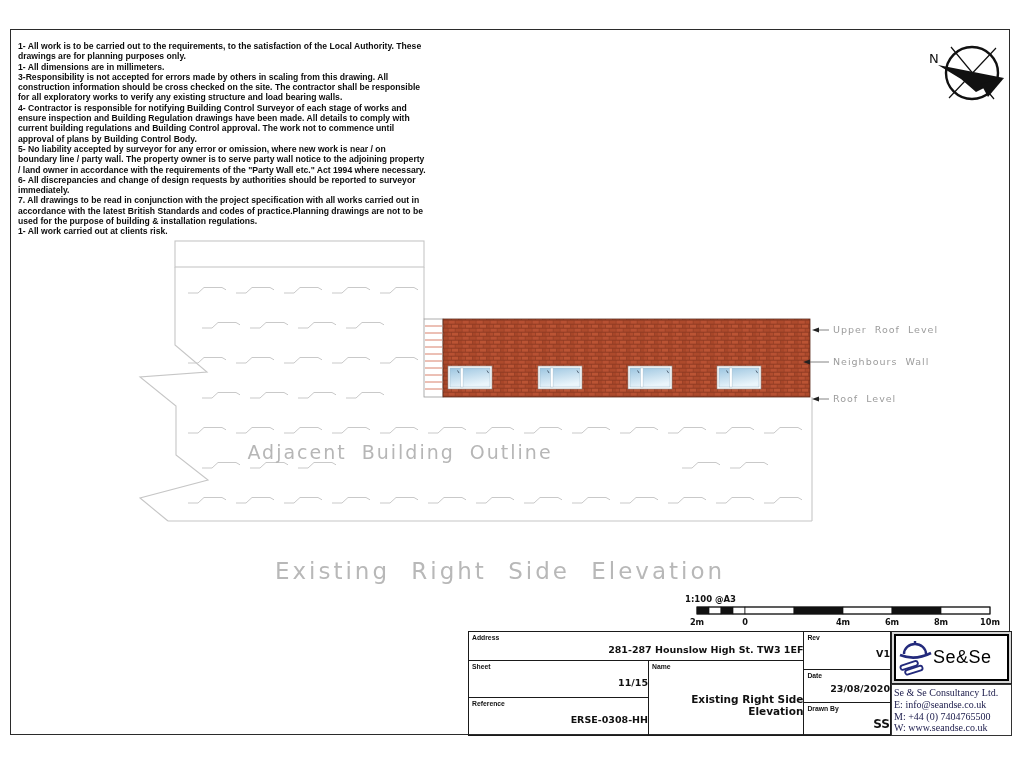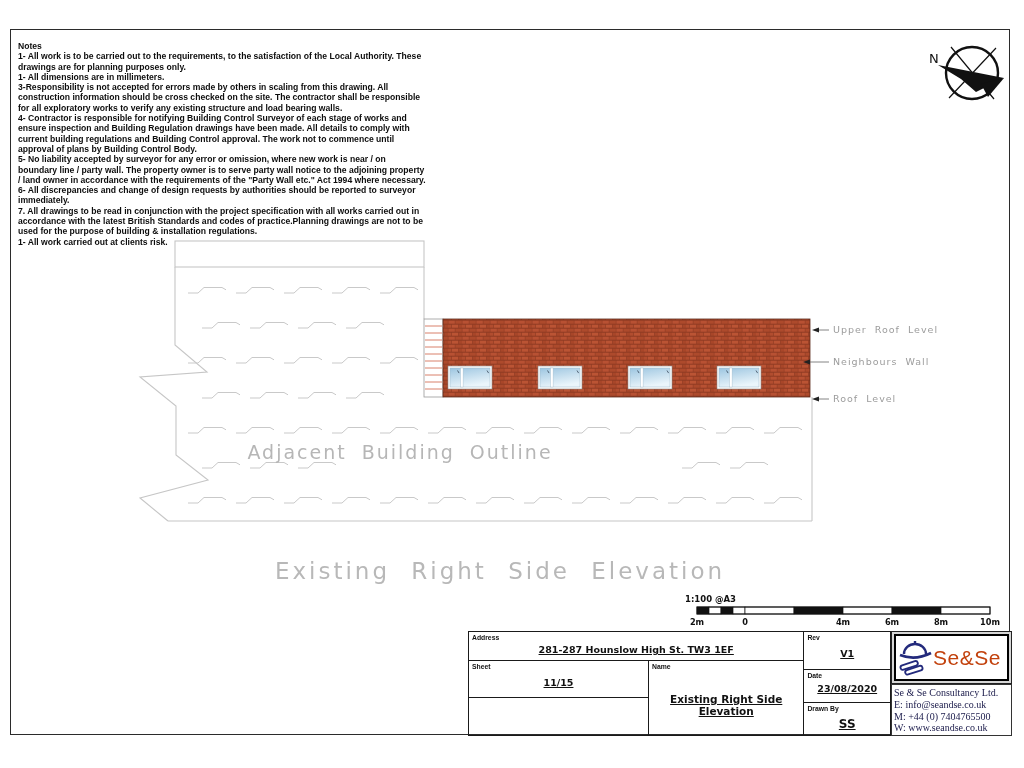--- a/index.html
+++ b/index.html
@@ -30,44 +30,43 @@
   .tb-sheetcol{width:180px; border-right:1.2px solid #1a1a1a; box-sizing:border-box; display:flex; flex-direction:column;}
   .tb-sheet{height:37px; border-bottom:1.2px solid #1a1a1a; position:relative; box-sizing:border-box;}
   .tb-ref{flex:1; position:relative;}
   .tb-name{flex:1; position:relative;}
   .tb-rev{width:86px; display:flex; flex-direction:column;}
   .tb-rev .cell{position:relative; box-sizing:border-box;}
   .c-rev{height:38px; border-bottom:1.2px solid #1a1a1a;}
   .c-date{height:33px; border-bottom:1.2px solid #1a1a1a;}
   .c-drawn{flex:1;}
   .tb-label{position:absolute; left:3px; top:2px; font-size:6.8px; font-weight:bold;}
-  .tb-value{position:absolute; left:0; right:0; text-align:center; font-weight:bold; font-size:9.5px; font-family:"DejaVu Sans", sans-serif;text-decoration:underline;}
+  .tb-value{position:absolute; left:0; right:0; text-align:right; font-weight:bold; font-size:9.5px; font-family:"DejaVu Sans", sans-serif;}
   .v-addr{top:12px;}
   .v-sheet{top:16px;}
   .v-ref{top:16px;}
   .v-name{top:32px; font-size:10.5px;}
   .v-rev{top:16px;}
   .v-date{top:13px;}
   .v-drawn{top:14px; font-size:12px;}
 
   
   .logo-cell{position:absolute; left:891px; top:631px; width:121px; height:53px; background:#d6d6d6; border:1.2px solid #222; box-sizing:border-box;}
   .logo-box{position:absolute; left:2px; top:2px; right:2px; bottom:2px; background:#fff; border:2.6px solid #000; box-sizing:border-box; display:flex; align-items:center; padding-left:2px;}
-  .logo-text{color:#c2410c; font-size:21px; letter-spacing:0.5px; margin-left:1px; font-family:"Liberation Sans", sans-serif;}
+  .logo-text{color:#000000; font-size:18px; letter-spacing:0.5px; margin-left:1px; font-family:"Liberation Sans", sans-serif;}
   .info-box{position:absolute; left:891px; top:684px; width:121px; height:52px; border:1.6px solid #333; box-sizing:border-box; background:#fff;
             font-family:"Liberation Serif", serif; color:#1a1a4a; font-size:10px; line-height:11.8px; padding:2px 0 0 2px;}
 </style>
 </head>
 <body>
 
 <div class="sheet">
   <div class="frame"></div>
 
   <div class="notes">
-    <div class="note-title">Notes</div>
     <div class="note-item">1- All work is to be carried out to the requirements, to the satisfaction of the Local Authority. These drawings are for planning purposes only.</div>
     <div class="note-item">1- All dimensions are in millimeters.</div>
     <div class="note-item">3-Responsibility is not accepted for errors made by others in scaling from this drawing.  All construction information should be cross checked on the site. The contractor shall be responsible for  all exploratory works to verify any existing structure and load bearing walls.</div>
     <div class="note-item">4- Contractor is responsible for notifying Building Control Surveyor of each stage of works and ensure inspection and Building Regulation drawings have been made. All details to comply with current building regulations and Building Control approval. The work not to commence until approval of plans by Building Control Body.</div>
     <div class="note-item">5- No liability accepted by surveyor for any error or omission, where new work is near / on boundary line / party wall. The property owner is to serve party wall notice to the adjoining property / land owner in accordance with the requirements of the "Party Wall etc." Act 1994 where necessary.</div>
     <div class="note-item">6- All discrepancies and change of design requests by authorities  should be reported to surveyor immediately.</div>
     <div class="note-item">7. All drawings to be read in conjunction with the project specification with all works carried out in accordance with the latest British Standards and codes of practice.Planning drawings are not to be used for the purpose of building &amp; installation regulations.</div>
     <div class="note-item">1- All work carried out at clients risk.</div>
   </div>
 
@@ -235,20 +234,24 @@
       <div class="tb-addr">
         <span class="tb-label">Address</span>
         <div class="tb-value v-addr">281-287 Hounslow High St. TW3 1EF</div>
       </div>
       <div class="tb-lower">
         <div class="tb-sheetcol">
           <div class="tb-sheet">
             <span class="tb-label">Sheet</span>
             <div class="tb-value v-sheet">11/15</div>
           </div>
+          <div class="tb-ref">
+            <span class="tb-label">Reference</span>
+            <div class="tb-value v-ref">ERSE-0308-HH</div>
+          </div>
         </div>
         <div class="tb-name">
           <span class="tb-label">Name</span>
           <div class="tb-value v-name">Existing Right Side Elevation</div>
         </div>
       </div>
     </div>
     <div class="tb-rev">
       <div class="cell c-rev">
         <span class="tb-label">Rev</span>

